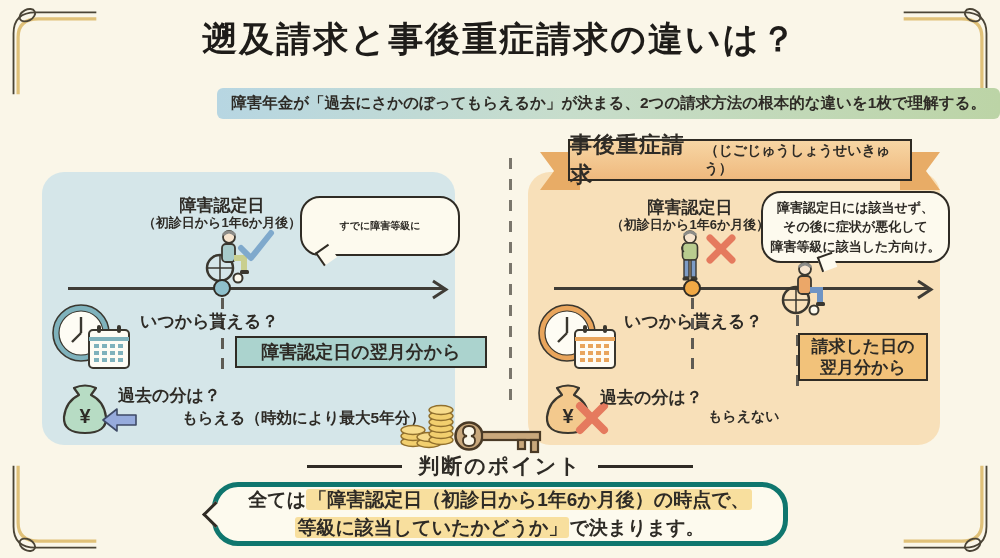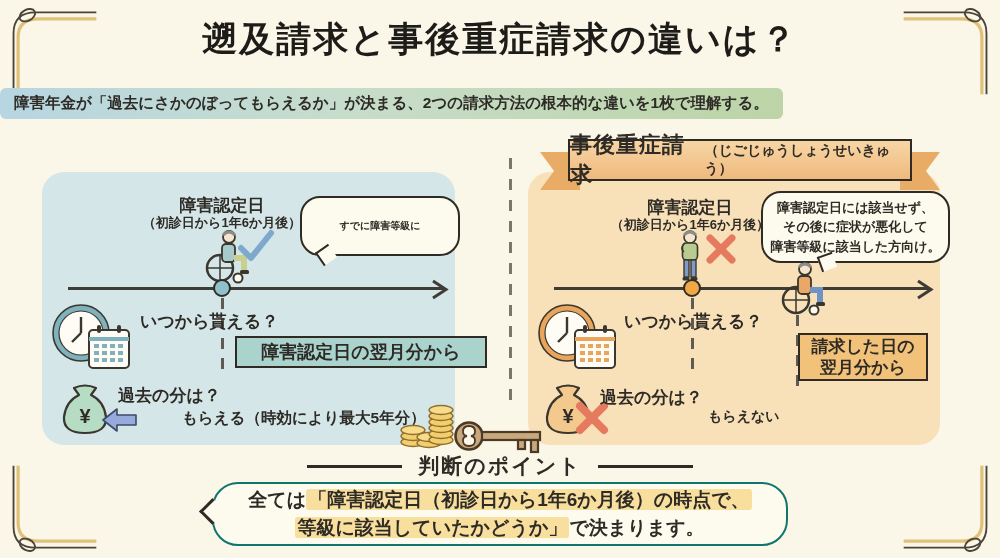--- a/index.html
+++ b/index.html
@@ -14,21 +14,21 @@
 
   
   .corner{position:absolute;width:92px;height:92px;}
   .corner.tl{left:8px;top:6px;}
   .corner.tr{right:8px;top:6px;transform:scaleX(-1);}
   .corner.bl{left:8px;bottom:4px;transform:scaleY(-1);}
   .corner.br{right:8px;bottom:4px;transform:scale(-1,-1);}
 
   .title{position:absolute;left:0;right:0;top:16px;text-align:center;
     font-size:35px;font-weight:900;letter-spacing:2px;color:#1E1C19;}
-  .subtitle-wrap{position:absolute;left:0;right:0;top:88px;text-align:left;}
+  .subtitle-wrap{position:absolute;left:0;right:0;top:88px;text-align:right;}
   .subtitle{display:inline-block;padding:5px 14px;border-radius:6px;
     font-size:15.5px;font-weight:700;
     background:linear-gradient(90deg,#B7D6E2 0%,#C7DDCB 45%,#BCD4A6 100%);}
 
   
   .panel{position:absolute;top:172px;height:273px;border-radius:22px;padding-left:48px;}
   .panel.left{left:42px;width:413px;background:var(--left-panel);}
   .panel.right{left:528px;width:412px;background:var(--right-panel);}
 
   
@@ -75,21 +75,21 @@
 
   .divider{position:absolute;left:509px;top:158px;height:252px;width:2.5px;
     background-image:repeating-linear-gradient(180deg,#7A766C 0 11px,transparent 11px 21px);}
 
   
   .footer-head{position:absolute;left:0;right:0;top:452px;display:flex;
     align-items:center;justify-content:center;gap:16px;text-align:center;}
   .footer-head .ln{width:95px;border-top:3px solid #2F2B24;}
   .footer-head .tx{font-size:21px;font-weight:800;letter-spacing:2px;}
   .footer-bubble{position:absolute;left:212px;top:482px;width:576px;height:64px;
-    background:var(--bubble);border:2px solid #0f766e;border-radius:26px;
+    background:var(--bubble);border:5px solid #0f766e;border-radius:26px;
     display:flex;flex-direction:column;align-items:center;justify-content:center;
     font-size:19px;font-weight:800;line-height:1.5;z-index:4;}
   .footer-bubble:after{content:"";position:absolute;left:-11px;top:18px;width:16px;height:16px;
     background:var(--bubble);border-left:3px solid #2F2B24;border-bottom:3px solid #2F2B24;
     transform:rotate(45deg);}
   .hl{background:var(--highlight);padding:0 2px;border-radius:3px;}
 
   .icon{position:absolute;}
   svg{display:block;overflow:visible;}
 </style>

